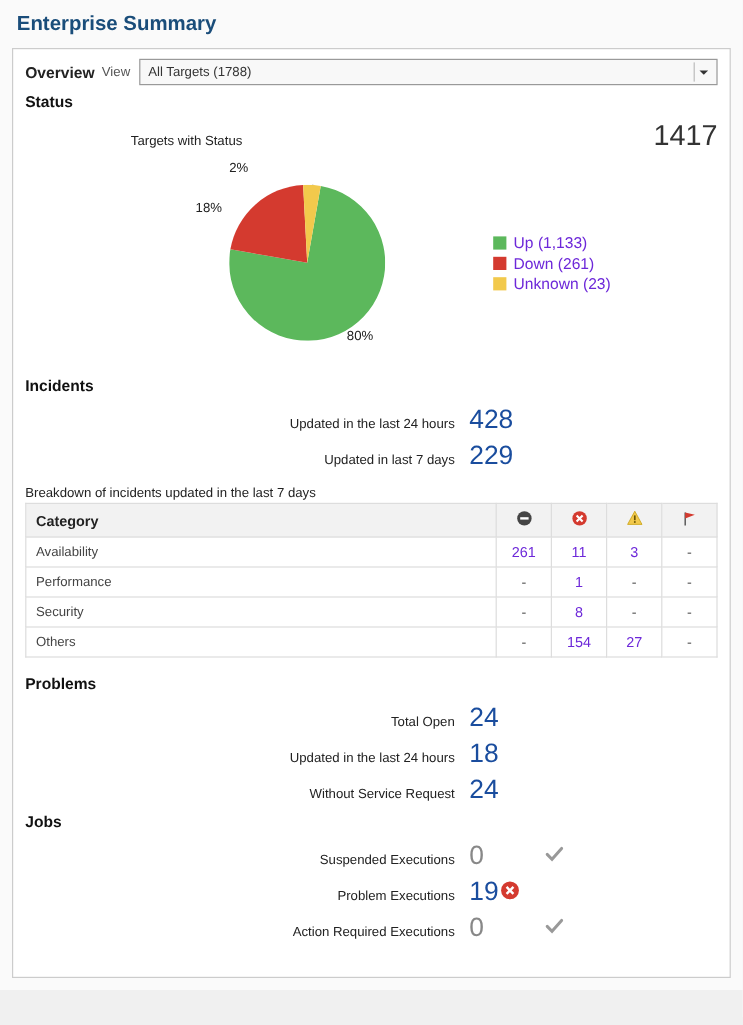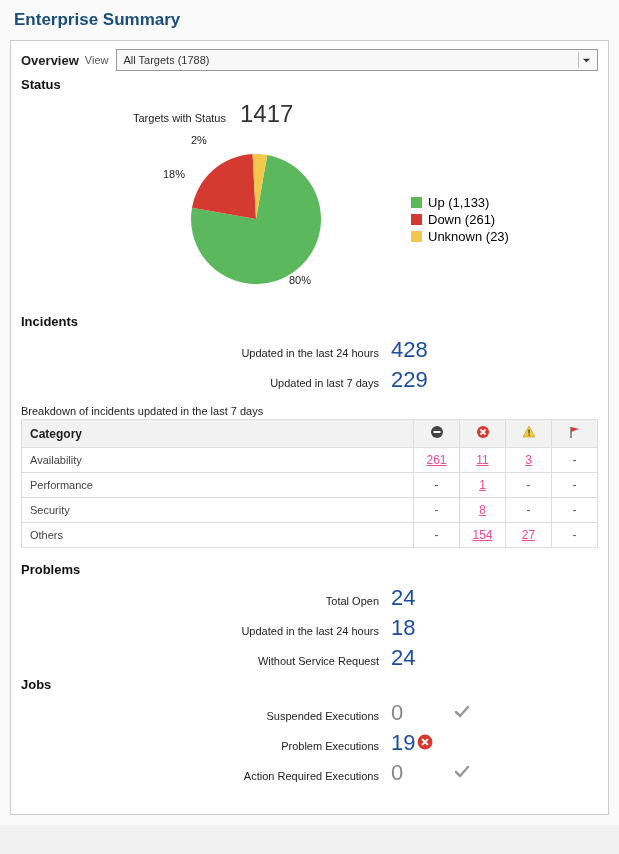--- a/index.html
+++ b/index.html
@@ -62,23 +62,23 @@
   }
   .section-h {
     font-weight: bold;
     font-size: 13px;
     color: #111;
     margin: 6px 0 8px 0;
   }
   .status-header {
     display: flex;
     align-items: baseline;
-    justify-content: flex-start;
+    justify-content: space-between;
     gap: 14px;
-    margin-left: 112px;
+    margin-left: 88px;
   }
   .status-header-label {
     font-size: 11px;
     color: #222;
   }
   .status-header-value {
     font-size: 24px;
     color: #333;
   }
   .chart-area {
@@ -109,21 +109,21 @@
   .legend-row {
     display: flex;
     align-items: center;
     gap: 6px;
     margin: 2px 0;
   }
   .swatch {
     width: 11px; height: 11px;
   }
   .legend-link {
-    color: #000000;
+    color: #6d28d9;
   }
   .kv-row {
     display: flex;
     align-items: baseline;
     margin: 4px 0;
   }
   .kv-label {
     width: 370px;
     text-align: right;
     font-size: 11px;
@@ -164,22 +164,21 @@
   }
   table.breakdown th.icon-col, table.breakdown td.num {
     text-align: center;
     width: 46px;
   }
   table.breakdown td.cat {
     color: #444;
     font-size: 11px;
   }
   table.breakdown td.num a {
-    color: #ec4899;
-    text-decoration: underline;
+    color: #6d28d9;
   }
   table.breakdown td.num .dash {
     color: #555;
   }
   .ico {
     display: inline-flex;
     align-items: center;
     justify-content: center;
   }
 </style>

